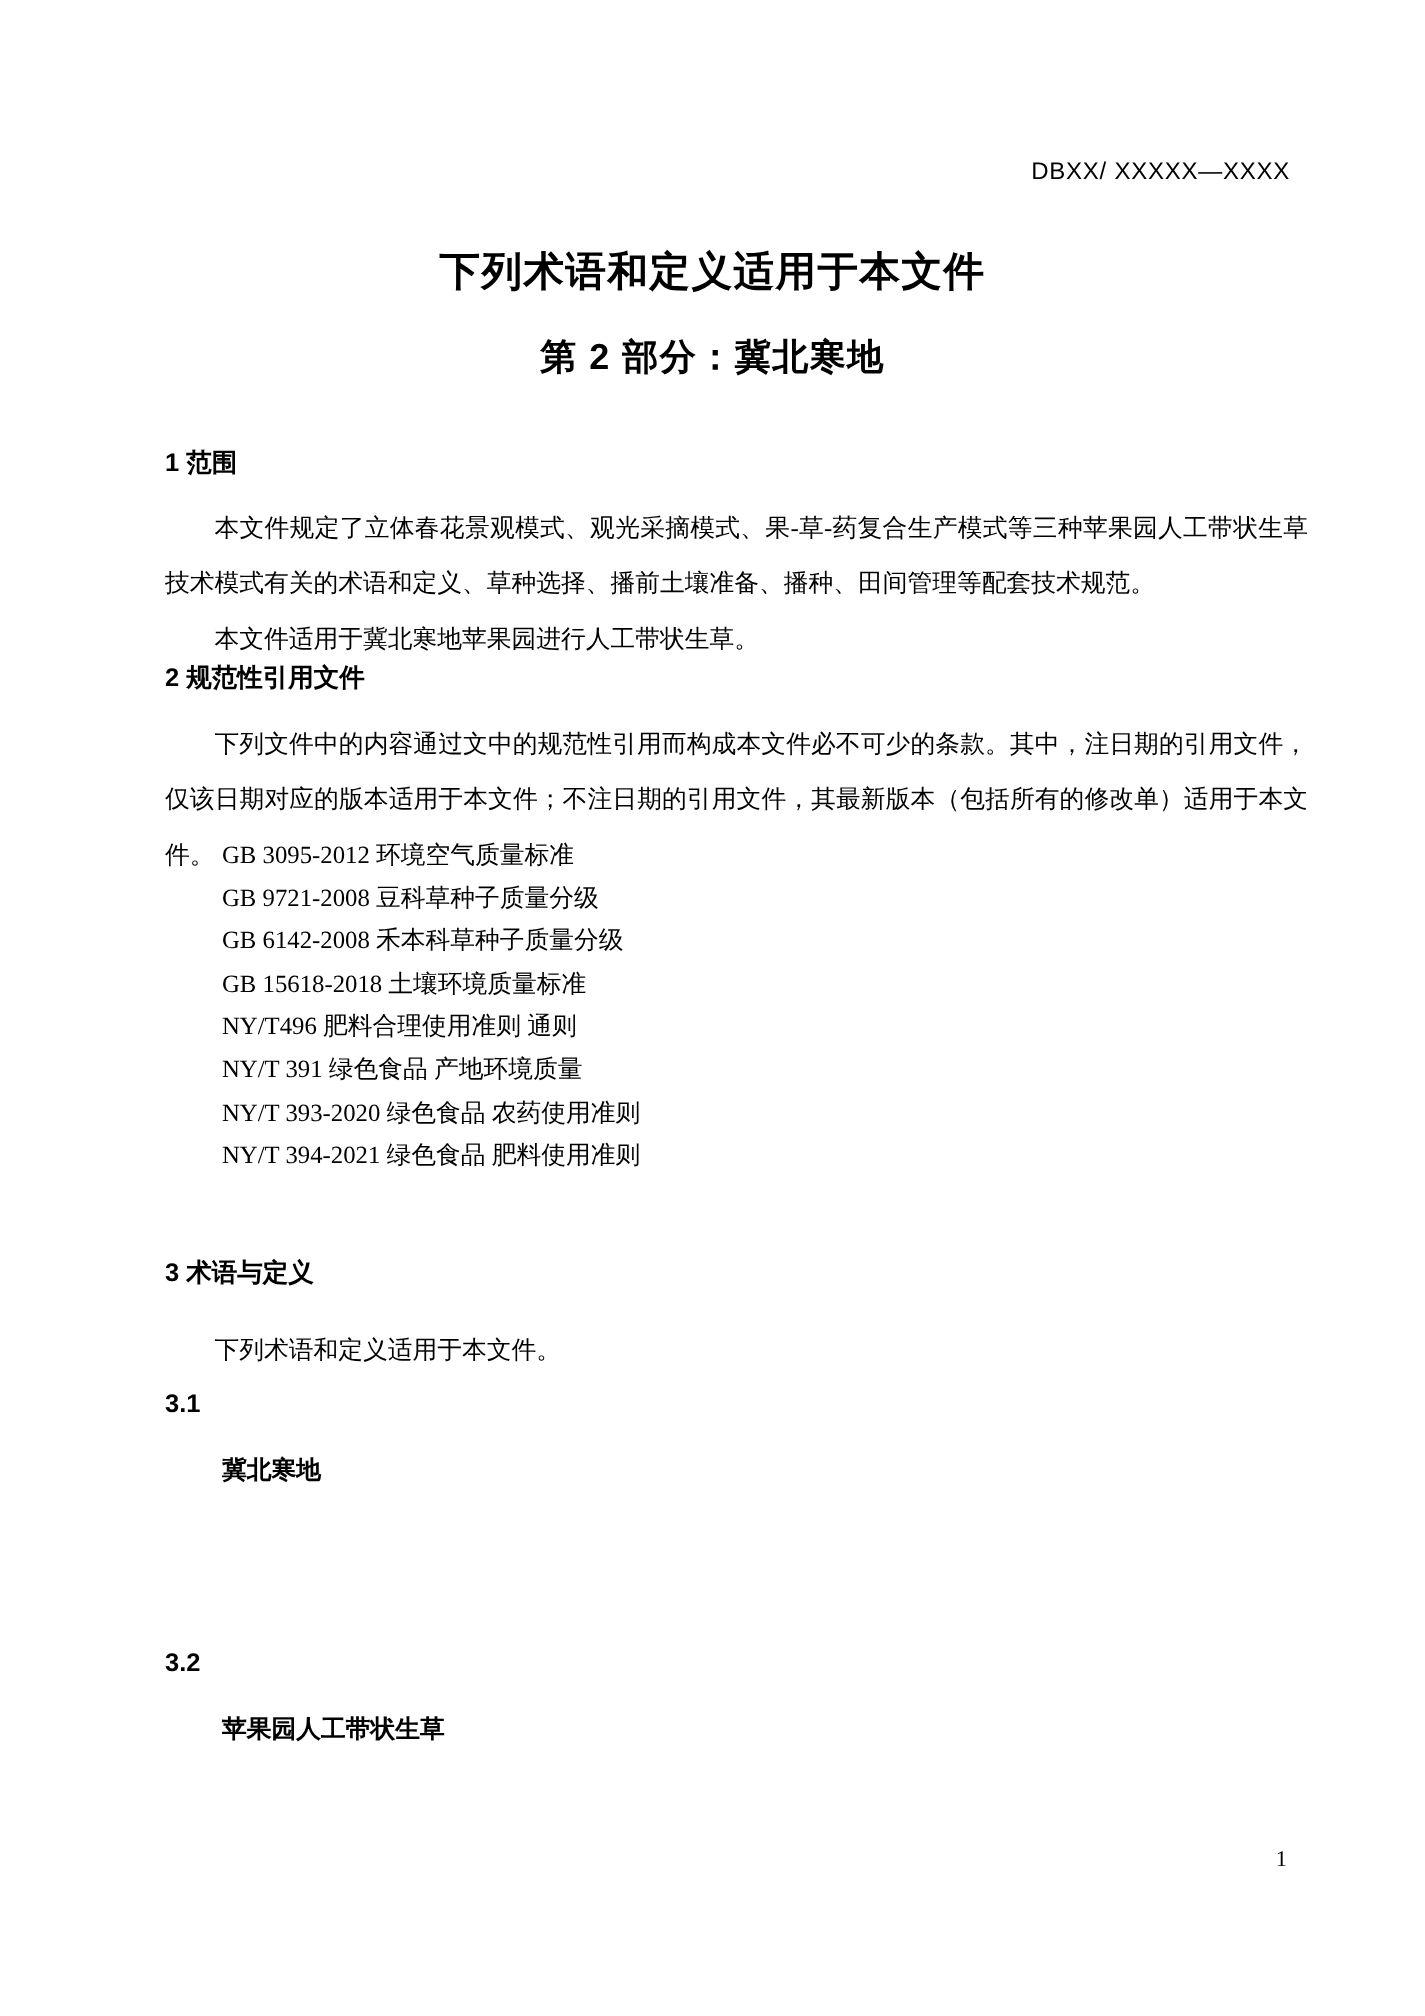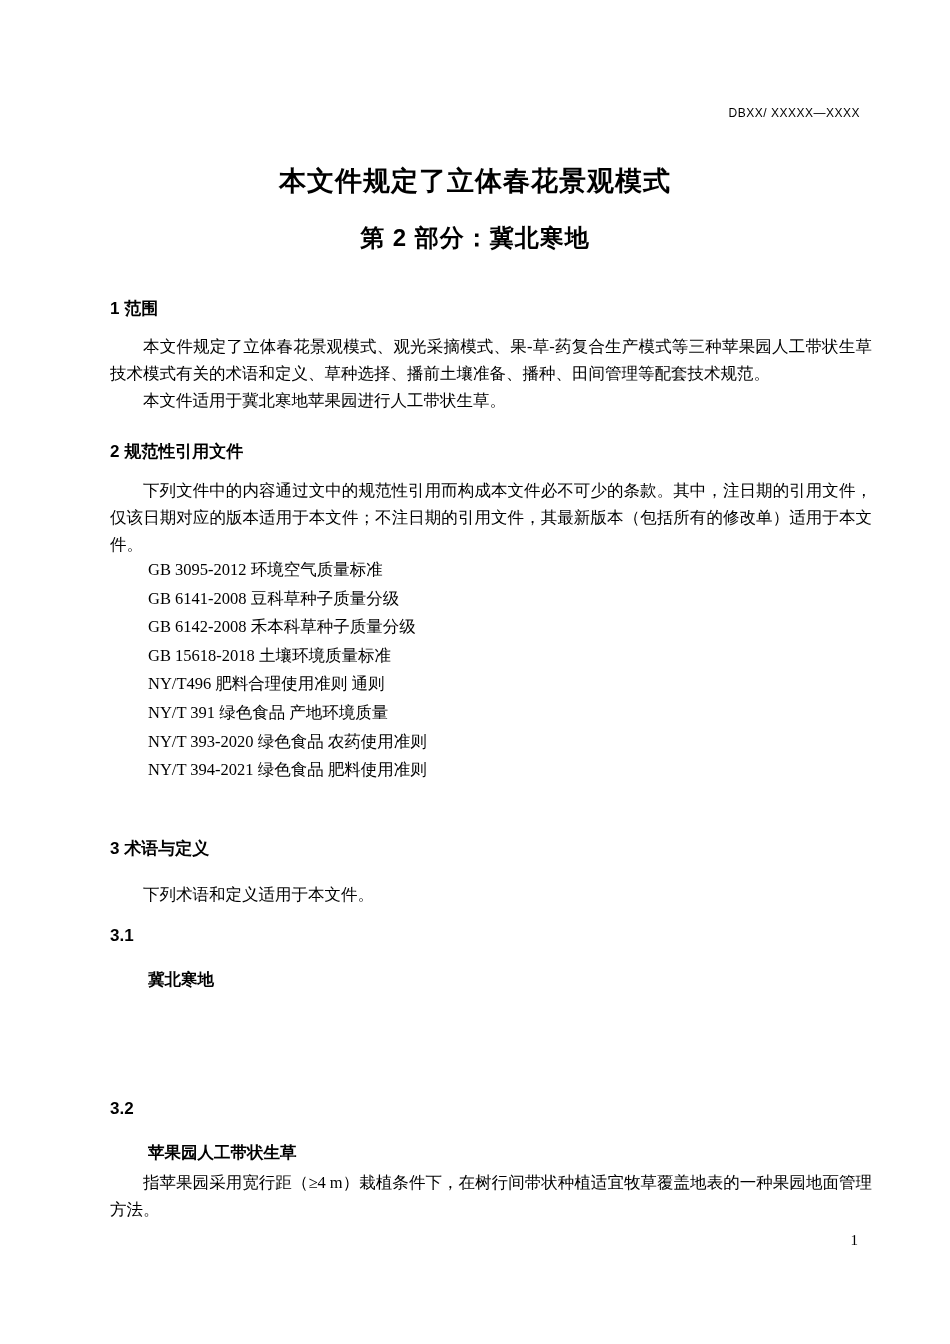--- a/index.html
+++ b/index.html
@@ -14,21 +14,21 @@
     background: #ffffff;
     color: #000000;
     font-family: "Liberation Serif", serif;
     overflow: hidden;
   }
   .header-code {
     position: absolute;
     top: 106px;
     right: 90px;
     font-family: "Liberation Sans", sans-serif;
-    font-size: 12px;
+    font-size: 16px;
     letter-spacing: 0.5px;
     color: #000;
   }
   .doc-title {
     position: absolute;
     top: 163px;
     left: 0;
     width: 100%;
     text-align: center;
     font-family: "Liberation Sans", sans-serif;
@@ -52,21 +52,21 @@
     left: 110px;
     font-family: "Liberation Sans", sans-serif;
     font-weight: bold;
     font-size: 17px;
   }
   .block {
     position: absolute;
     left: 110px;
     width: 762px;
     font-size: 16.5px;
-    line-height: 27px;
+    line-height: 37px;
     text-align: justify;
   }
   .block p {
     margin: 0;
     text-indent: 33px;
   }
   .ref-list {
     position: absolute;
     left: 148px;
     width: 724px;
@@ -97,53 +97,50 @@
     font-family: "Liberation Serif", serif;
   }
 </style>
 </head>
 <body>
 
 <div class="page">
 
   <div class="header-code">DBXX/ XXXXX—XXXX</div>
 
-  <div class="doc-title">本文件规定了立体春花景观模式</div>
+  <div class="doc-title">下列术语和定义适用于本文件</div>
   <div class="doc-subtitle">第 2 部分：冀北寒地</div>
 
   <div class="sec-heading" style="top:297px;">1 范围</div>
   <div class="block" style="top:333px;">
     <p>本文件规定了立体春花景观模式、观光采摘模式、果-草-药复合生产模式等三种苹果园人工带状生草技术模式有关的术语和定义、草种选择、播前土壤准备、播种、田间管理等配套技术规范。</p>
     <p>本文件适用于冀北寒地苹果园进行人工带状生草。</p>
   </div>
 
   <div class="sec-heading" style="top:440px;">2 规范性引用文件</div>
   <div class="block" style="top:477px;">
     <p>下列文件中的内容通过文中的规范性引用而构成本文件必不可少的条款。其中，注日期的引用文件，仅该日期对应的版本适用于本文件；不注日期的引用文件，其最新版本（包括所有的修改单）适用于本文件。</p>
   </div>
   <div class="ref-list" style="top:556px;">
     <div class="ref-item">GB 3095-2012 环境空气质量标准</div>
-    <div class="ref-item">GB 6141-2008 豆科草种子质量分级</div>
+    <div class="ref-item">GB 9721-2008 豆科草种子质量分级</div>
     <div class="ref-item">GB 6142-2008 禾本科草种子质量分级</div>
     <div class="ref-item">GB 15618-2018 土壤环境质量标准</div>
     <div class="ref-item">NY/T496  肥料合理使用准则 通则</div>
     <div class="ref-item">NY/T 391  绿色食品 产地环境质量</div>
     <div class="ref-item">NY/T 393-2020  绿色食品 农药使用准则</div>
     <div class="ref-item">NY/T 394-2021  绿色食品 肥料使用准则</div>
   </div>
 
   <div class="sec-heading" style="top:837px;">3 术语与定义</div>
   <div class="block" style="top:881px;">
     <p>下列术语和定义适用于本文件。</p>
   </div>
 
   <div class="term-number" style="top:926px;">3.1</div>
   <div class="term-name" style="top:969px;">冀北寒地</div>
 
   <div class="term-number" style="top:1099px;">3.2</div>
   <div class="term-name" style="top:1142px;text-align:right;">苹果园人工带状生草</div>
-  <div class="block" style="top:1169px;">
-    <p>指苹果园采用宽行距（≥4 m）栽植条件下，在树行间带状种植适宜牧草覆盖地表的一种果园地面管理方法。</p>
-  </div>
 
   <div class="page-number">1</div>
 
 </div>
 
 </body></html>

